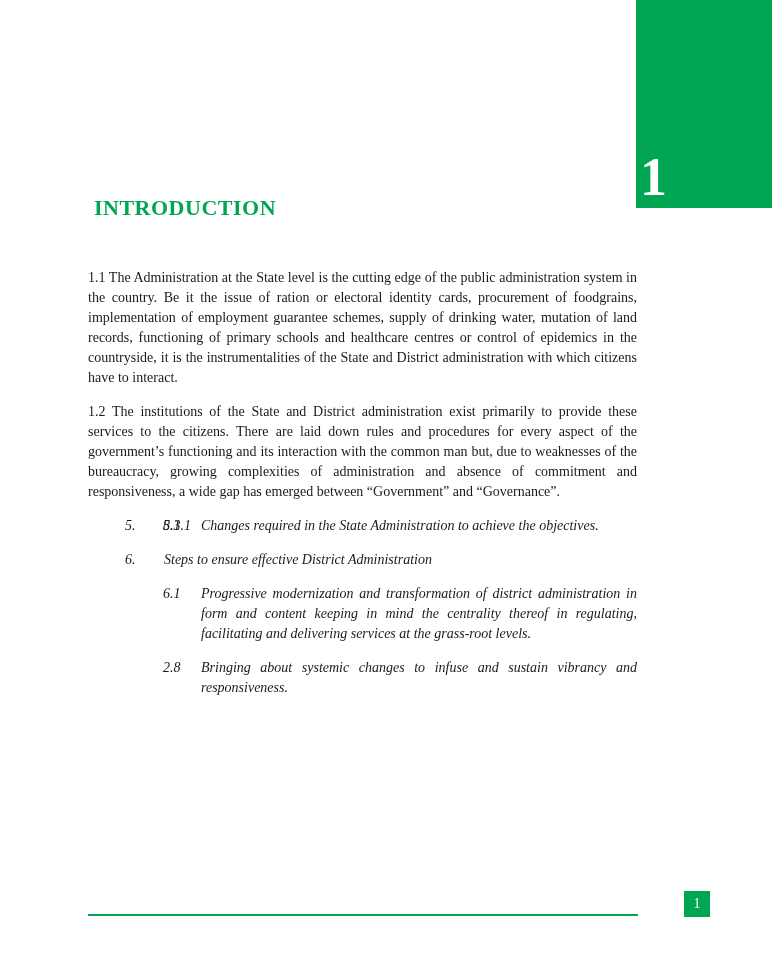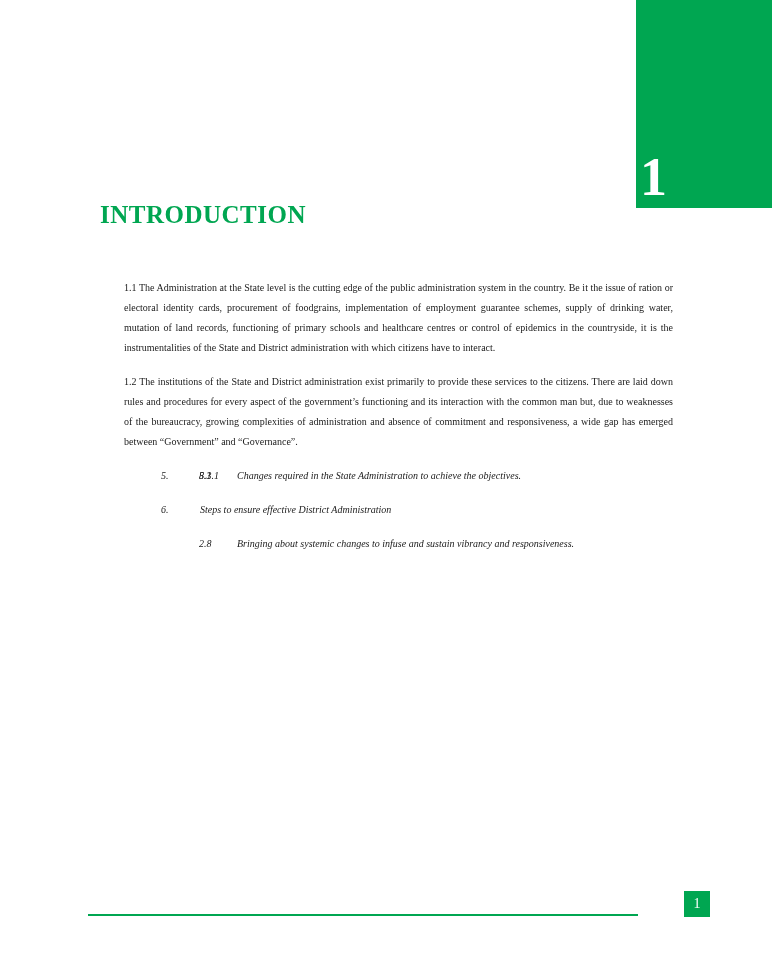--- a/index.html
+++ b/index.html
@@ -10,26 +10,26 @@
     }
     .chapter-banner {
       position: absolute; left: 636px; top: 0; width: 136px; height: 208px;
       background: #00a651;
     }
     .chapter-number {
       position: absolute; left: 4px; top: 150px;
       color: #ffffff; font-size: 54px; font-weight: bold; line-height: 54px;
     }
     .page-title {
-      position: absolute; left: 88px; top: 189px; margin: 12px;
-      color: #00a651; font-size: 25px; font-weight: bold; letter-spacing: 0.5px;
+      position: absolute; left: 88px; top: 189px; margin: 6px;
+      color: #00a651; font-size: 22px; font-weight: bold; letter-spacing: 0.5px;
     }
     .body-text {
-      position: absolute; left: 88px; top: 278px; width: 549px;
-      font-size: 10px; line-height: 20px; margin-left: 36px;
+      position: absolute; left: 88px; top: 268px; width: 549px;
+      font-size: 14px; line-height: 20px;
     }
     .para { margin: 0 0 14px 0; text-align: justify; }
     .list { font-style: italic; }
     .item { position: relative; margin: 0 0 14px 0; text-align: justify; }
     .lvl1 { padding-left: 76px; }
     .lvl2 { padding-left: 113px; }
     .num {
       position: absolute; top: 0;
     }
     .lvl1 .num { left: 37px; }
@@ -66,20 +66,24 @@
     </div>
     <div class="item lvl2">
       <span class="num">5.1.1</span>
       <span>Changes required in the State Administration to achieve the objectives.</span>
     </div>
     <div class="item lvl1">
       <span class="num">6.</span>
       <span>Steps to ensure effective District Administration</span>
     </div>
     <div class="item lvl2">
+      <span class="num">6.1</span>
+      <span>Progressive modernization and transformation of district administration in form and content keeping in mind the centrality thereof in regulating, facilitating and delivering services at the grass-root levels.</span>
+    </div>
+    <div class="item lvl2">
       <span class="num">2.8</span>
       <span>Bringing about systemic changes to infuse and sustain vibrancy and responsiveness.</span>
     </div>
   </div>
 </div>
 
 <div class="footer-rule"></div>
 <div class="page-number-box">1</div>
 
 </body></html>

